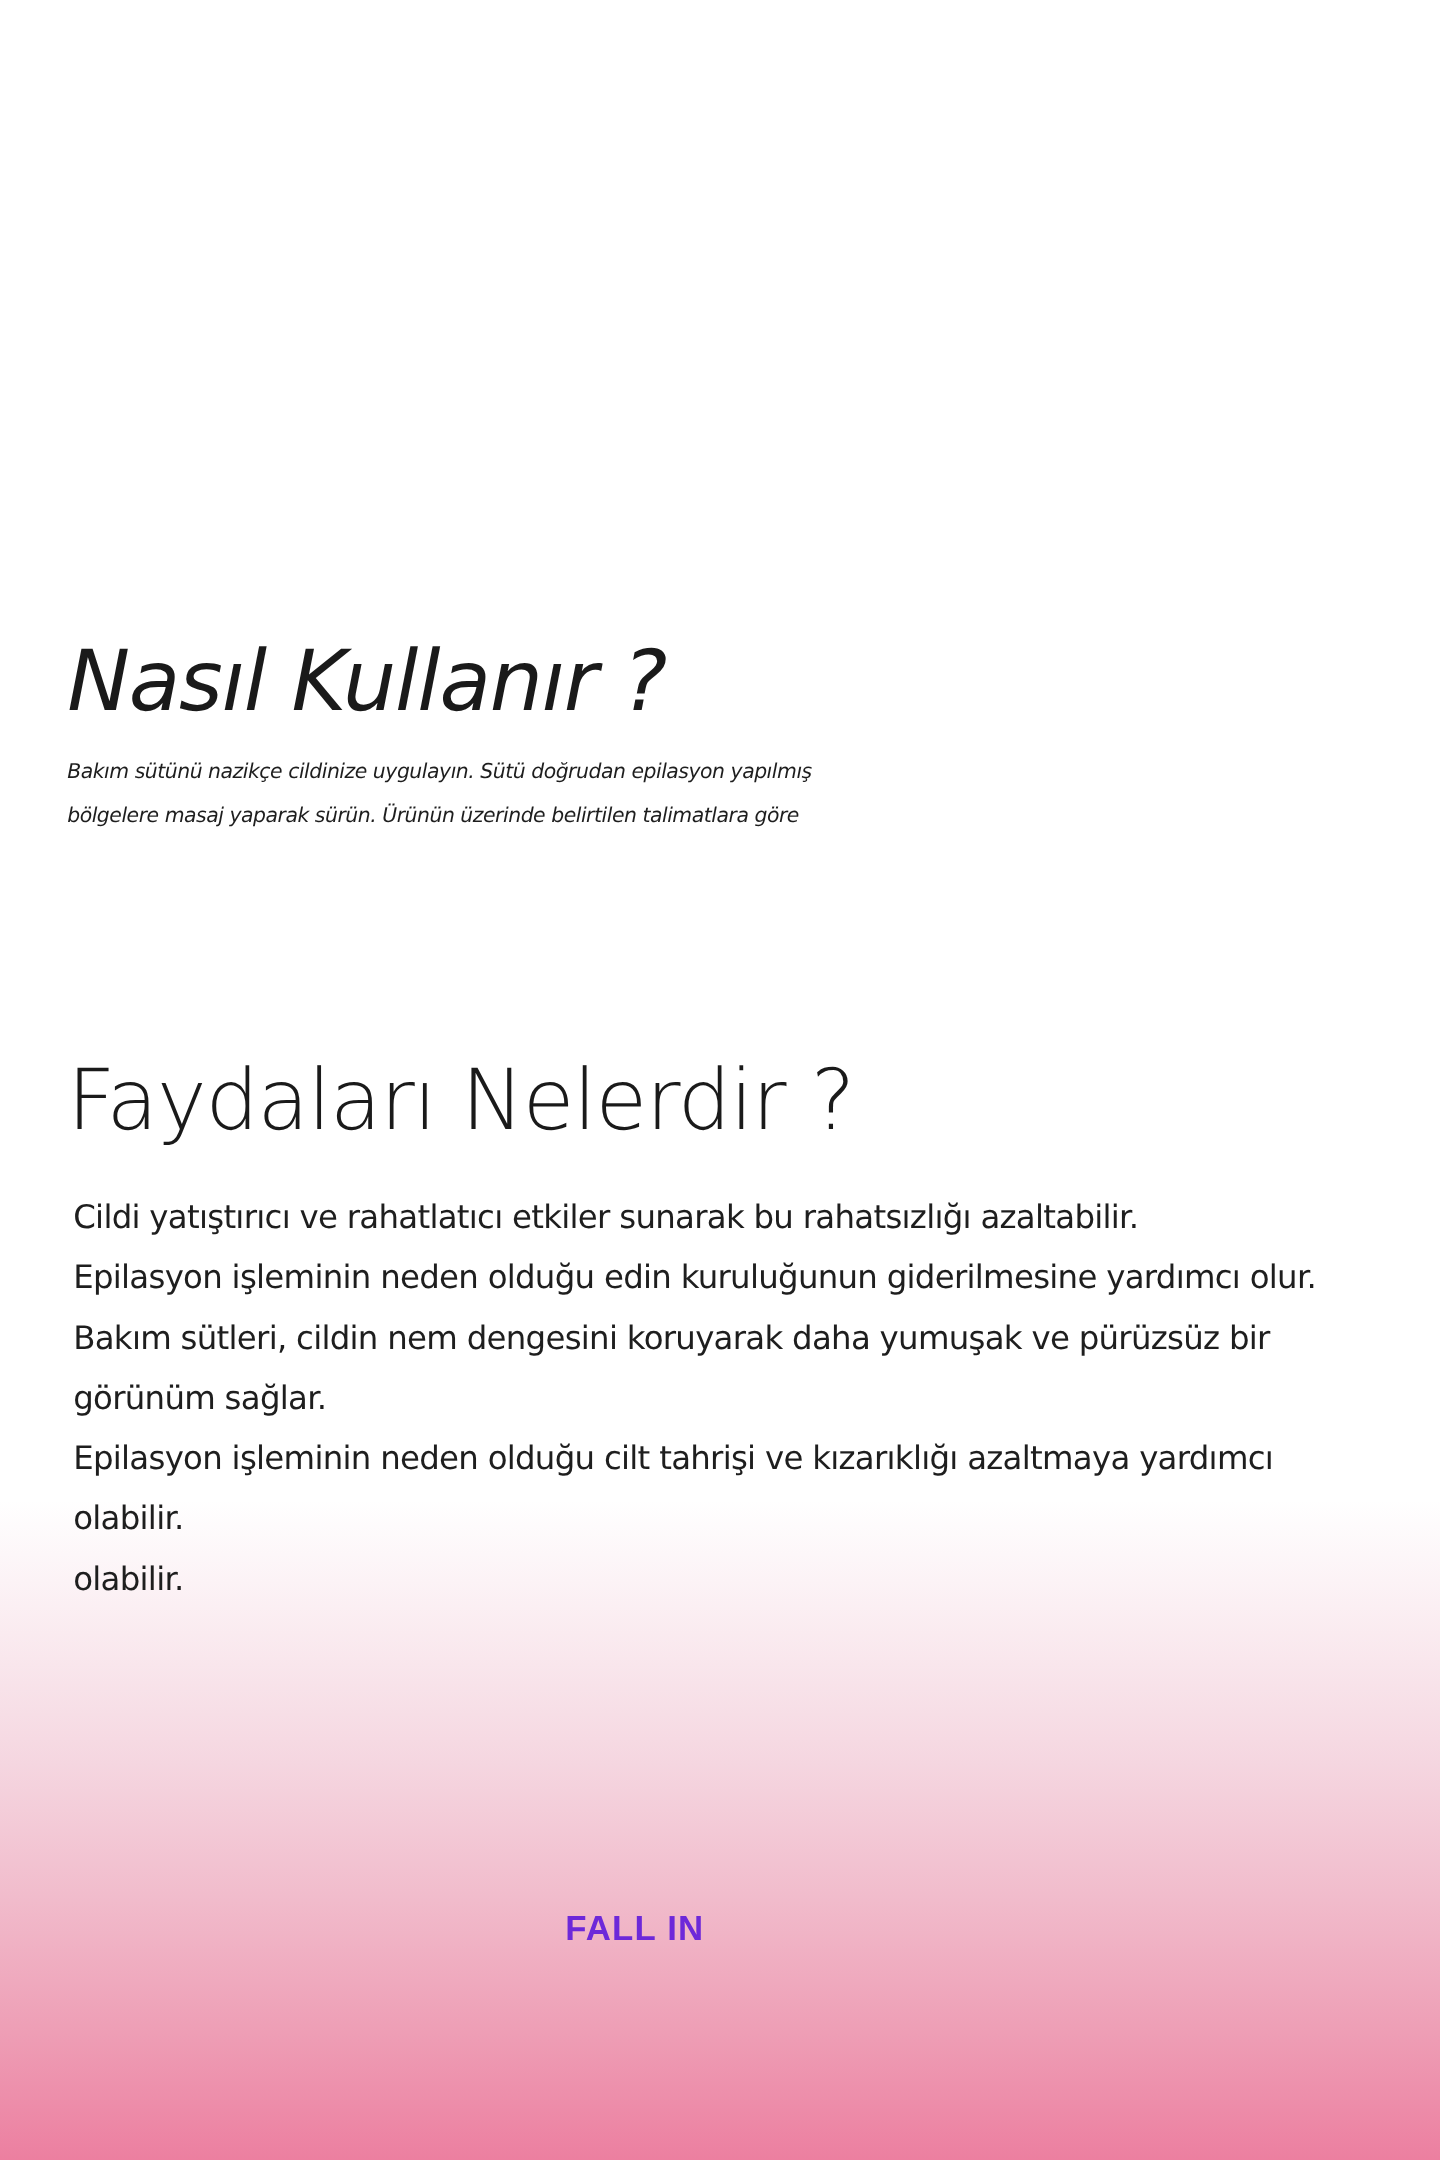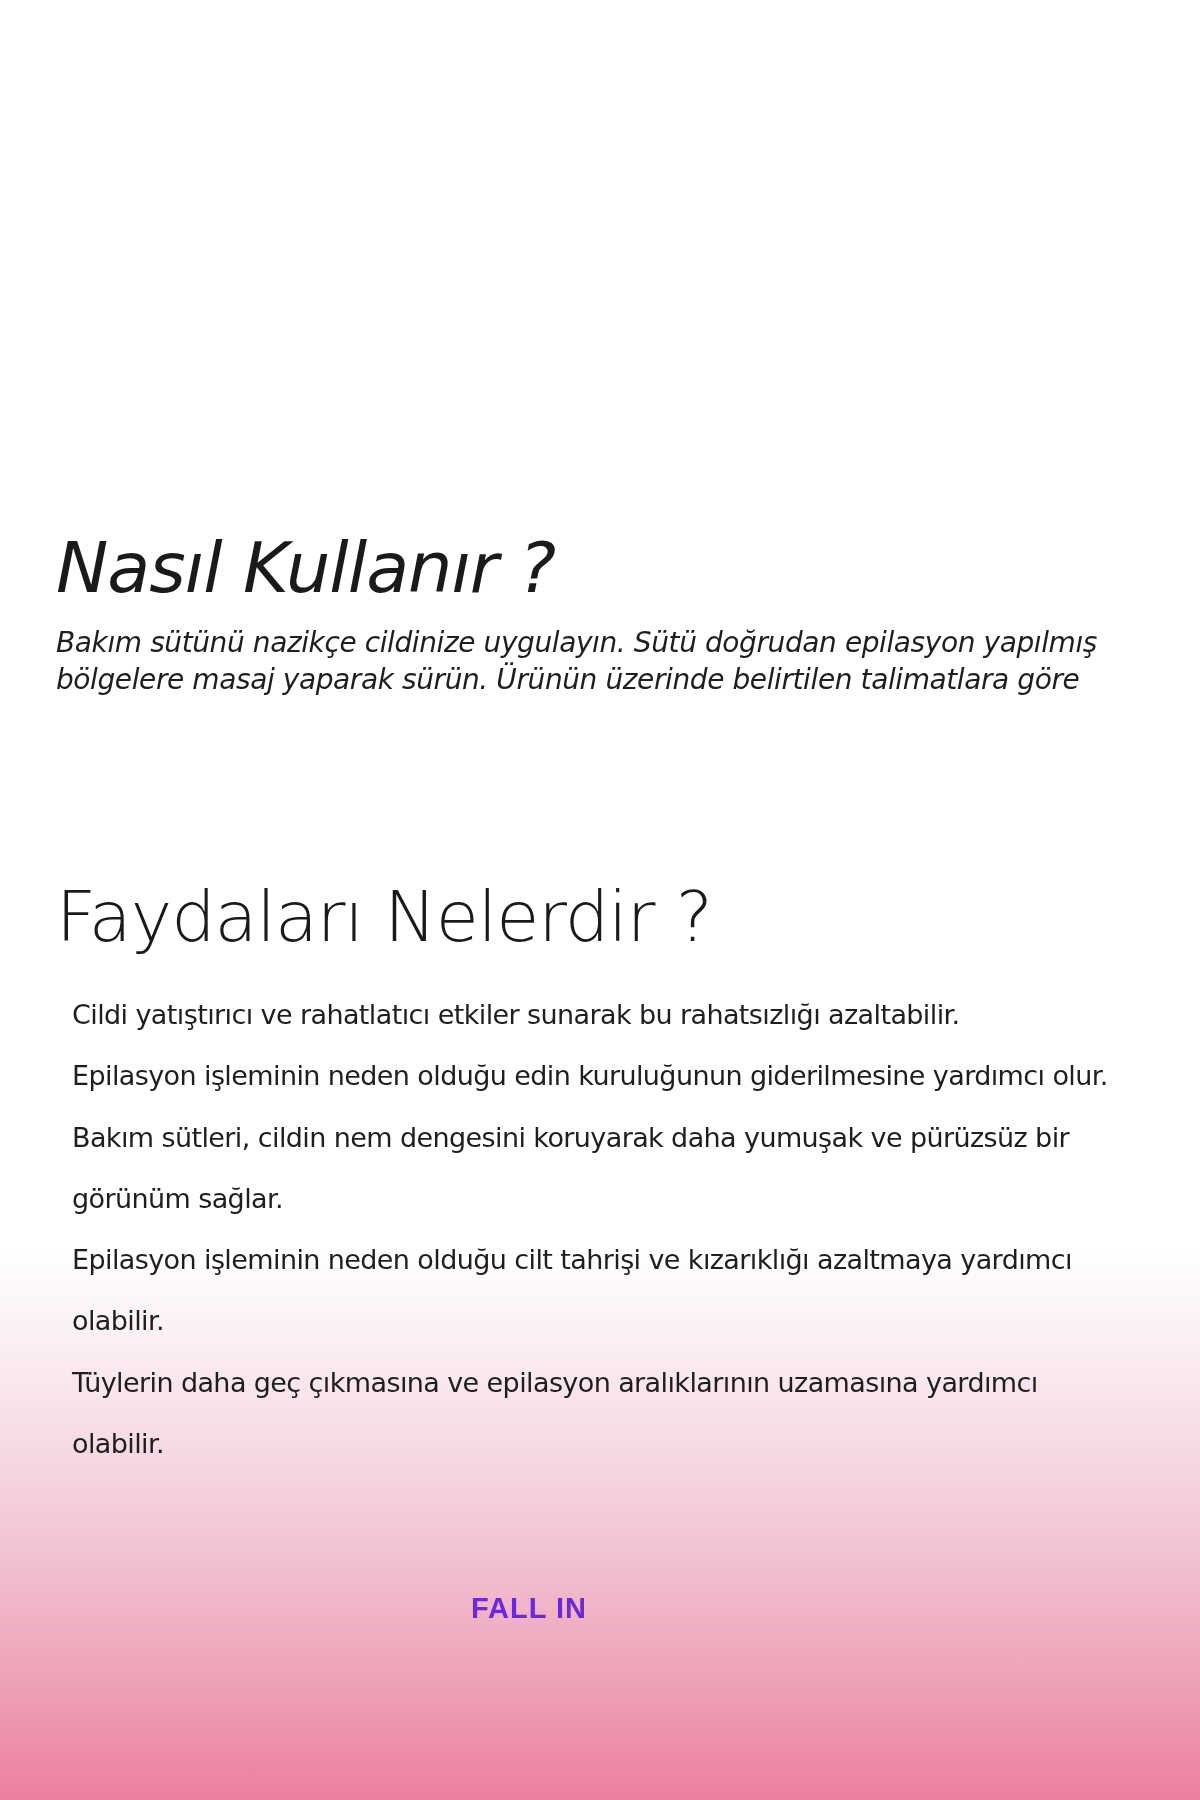--- a/index.html
+++ b/index.html
@@ -34,37 +34,37 @@
       letter-spacing: -1px;
       line-height: 1;
       margin: 0;
       color: #1a1a1a;
       -webkit-text-stroke: 0;
     }
     #how-section { top: 533px; font-style: italic; }
     #benefits-section { top: 882px; }
     .how-text {
       margin-top: 22px;
-      font-size: 28px;
+      font-size: 17px;
       line-height: 36.5px;
       letter-spacing: -0.4px;
       color: #1e1e1e;
       font-weight: 300;
     }
     .benefit-list {
       margin-top: 40px;
       padding: 0;
       list-style: none;
       font-size: 27px;
       line-height: 45.3px;
       letter-spacing: -0.6px;
       color: #1e1e1e;
     }
     .benefit-list li {
-      margin: 16px;
+      margin: 5px;
       padding: 0;
       width: 1100px;
     }
     .logo {
       position: absolute;
       left: 470px;
       top: 1594px;
       width: 270px;
       color: #6d28d9;
     }
@@ -99,20 +99,19 @@
 
 <div class="section" id="benefits-section">
   <h1 class="heading">Faydaları Nelerdir ?</h1>
   <ul class="benefit-list">
     <li>Cildi yatıştırıcı ve rahatlatıcı etkiler sunarak bu rahatsızlığı azaltabilir.</li>
     <li>Epilasyon işleminin neden olduğu edin kuruluğunun giderilmesine yardımcı olur.</li>
     <li>Bakım sütleri, cildin nem dengesini koruyarak daha yumuşak ve pürüzsüz bir</li>
     <li>görünüm sağlar.</li>
     <li>Epilasyon işleminin neden olduğu cilt tahrişi ve kızarıklığı azaltmaya yardımcı</li>
     <li>olabilir.</li>
-    <li>Tüylerin daha geç çıkmasına ve epilasyon aralıklarının uzamasına yardımcı</li>
     <li>olabilir.</li>
   </ul>
 </div>
 
 <div class="logo">
   <div class="logo-top">FALL IN</div>
 </div>
 
 </body></html>

